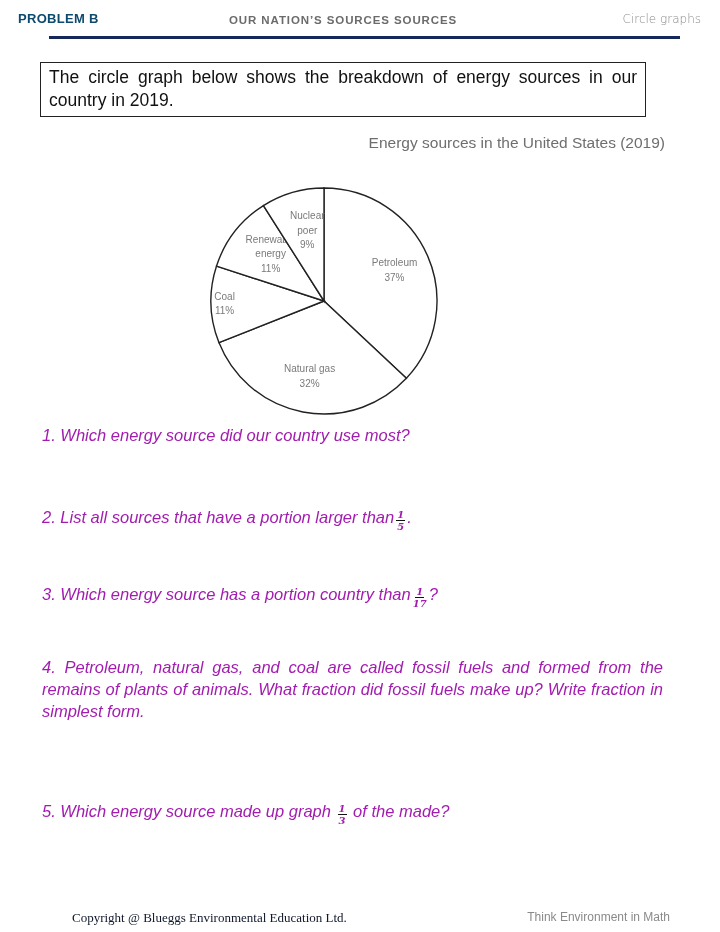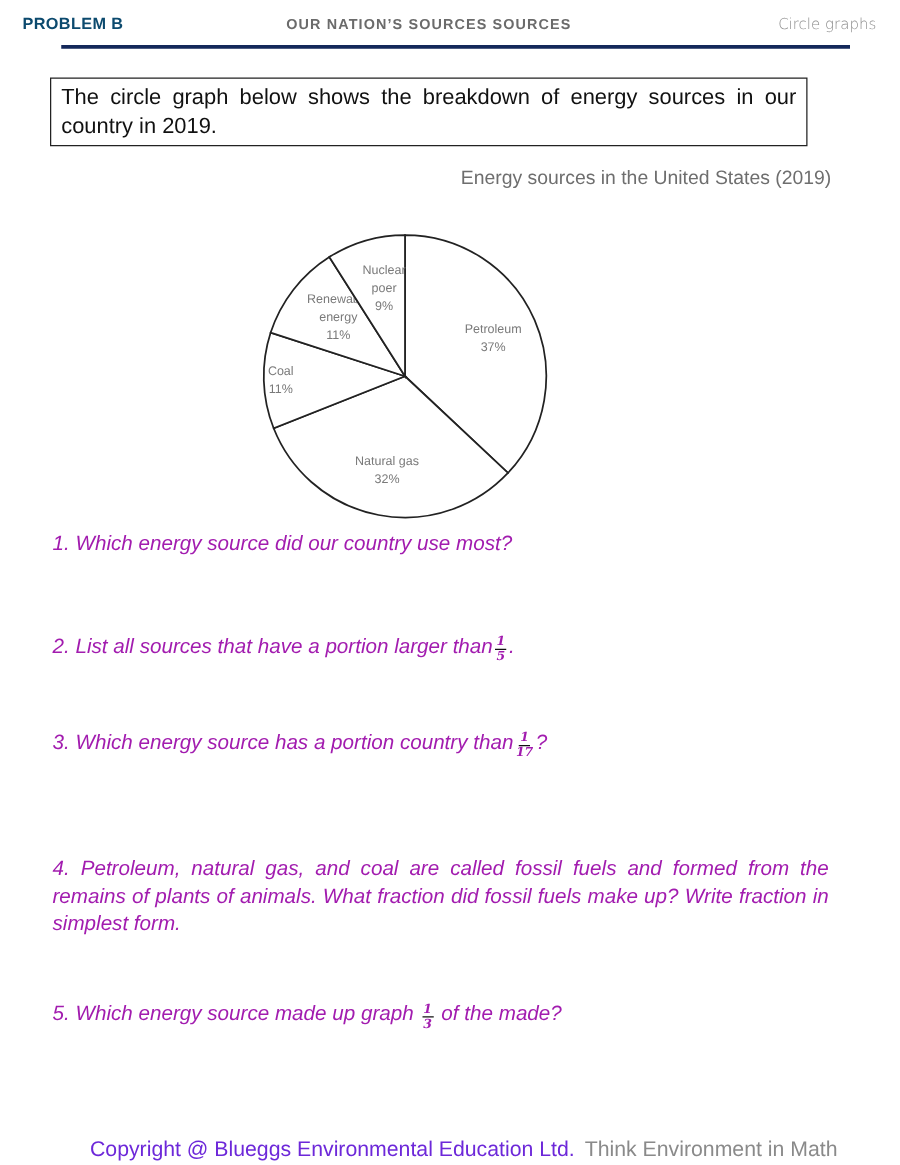--- a/index.html
+++ b/index.html
@@ -9,22 +9,22 @@
   .hdr-right { position: absolute; right: 19px; top: 12px; font-size: 12px; color: #8c8c8c; font-family: "DejaVu Sans", sans-serif; font-weight: 300; }
   .hdr-rule { position: absolute; left: 49px; top: 36px; width: 631px; height: 3px; background: #14285a; }
   .intro-box { position: absolute; left: 40px; top: 62px; width: 606px; height: 55px; border: 1px solid #222; box-sizing: border-box; padding: 3px 8px 0 8px; font-size: 17.5px; line-height: 23px; text-align: justify; text-align-last: left; color: #111; }
   .chart-title { position: absolute; left: 17px; width: 648px; top: 134px; text-align: right; font-size: 15.5px; color: #6e6e6e; }
   .pie { position: absolute; left: 200px; top: 180px; }
   .pie text { font-family: "Liberation Sans", sans-serif; font-size: 10px; fill: #7a7a7a; }
   .q { position: absolute; left: 42px; font-size: 16.5px; line-height: 22px; color: #a21caf; font-style: italic; }
   .q4 { width: 621px; text-align: justify; }
   .frac { display: inline-flex; flex-direction: column; align-items: center; vertical-align: middle; font-family: "DejaVu Serif", serif; font-size: 10px; font-weight: bold; line-height: 11px; margin: 0 2px; position: relative; top: 2px; }
   .frac .num { border-bottom: 1px solid #111; padding: 0 1px; }
-  .foot-left { position: absolute; left: 72px; top: 910px; font-size: 17px; color: #6d28d9; }
-  .foot-right { position: absolute; right: 50px; top: 910px; font-size: 17px; color: #8a8a8a; }
+  .foot-left { position: absolute; left: 72px; top: 910px; font-size: 13px; color: #0f172a; font-family: Liberation Serif, serif; }
+  .foot-right { position: absolute; right: 50px; top: 910px; font-size: 12px; color: #8a8a8a; }
 </style>
 </head>
 <body>
 
 <div class="hdr-left">PROBLEM B</div>
 <div class="hdr-center">OUR NATION’S SOURCES SOURCES</div>
 <div class="hdr-right">Circle graphs</div>
 <div class="hdr-rule"></div>
 
 <div class="intro-box">
@@ -60,21 +60,21 @@
 </div>
 
 <div class="q" style="top:583px;">
   <span>3.</span>
   <span>Which energy source has a portion country than</span><span class="frac">
       <span class="num">1</span>
       <span>17</span>
     </span><span>?</span>
 </div>
 
-<div class="q q4" style="top:656px;margin-top:28px;">
+<div class="q q4" style="top:656px;">
   <span>4.</span>
   <span>Petroleum, natural gas, and coal are called fossil fuels and formed from the remains of plants of animals. What fraction did fossil fuels make up? Write fraction in simplest form.</span>
 </div>
 
 <div class="q" style="top:800px;">
   <span>5.</span>
   <span>Which energy source made up graph</span>
   <span class="frac">
       <span class="num">1</span>
       <span>3</span>

